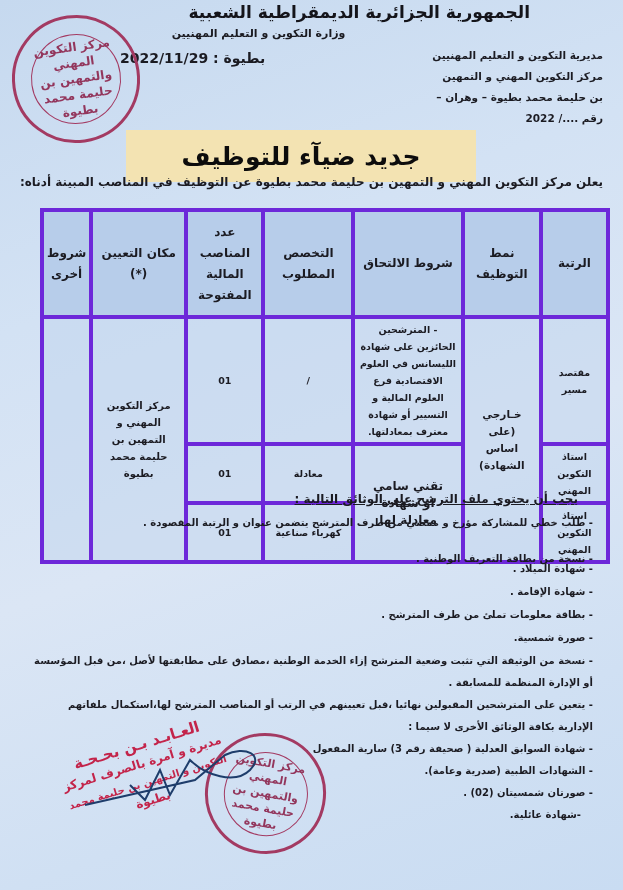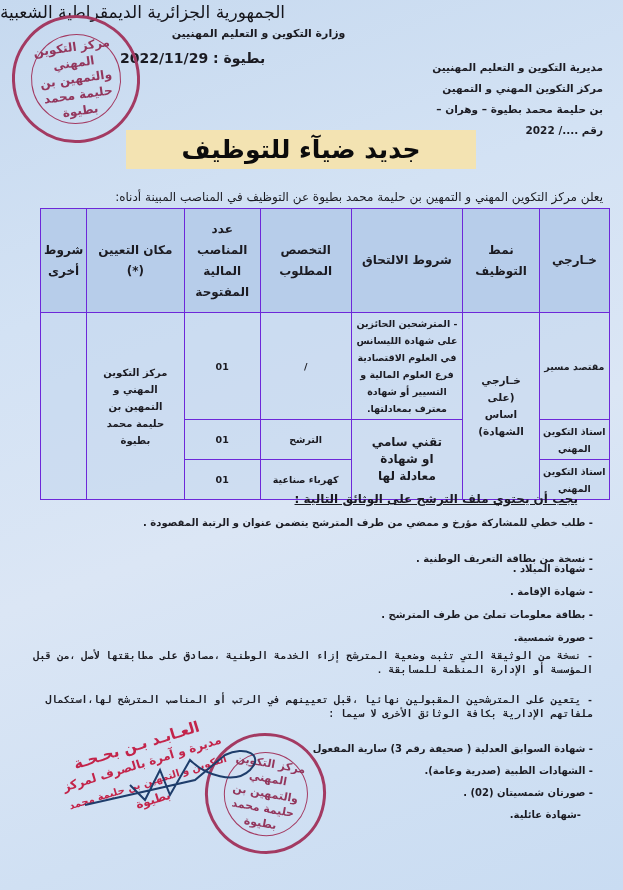--- a/index.html
+++ b/index.html
@@ -3,52 +3,52 @@
   <meta charset="utf-8">
   <style>
     html, body { margin: 0; padding: 0; }
     body {
       width: 623px; height: 890px; overflow: hidden; position: relative;
       background: linear-gradient(160deg, #c6d9ef 0%, #d3e2f4 30%, #dbe6f5 55%, #d0e0f3 80%, #c9dcf2 100%);
       font-family: "DejaVu Sans", sans-serif; color: #1b1b22;
     }
     .abs { position: absolute; }
 
-    #rep-title { top: 2px; left: 0; width: 530px; font-size: 17px; font-weight: normal; text-align: left; color: #14141a; }
+    #rep-title { top: 2px; left: 0; width: 530px; font-size: 17px; font-weight: bold; text-align: right; color: #14141a; }
     #ministry { top: 27px; left: 0; width: 517px; font-size: 11px; font-weight: bold; text-align: center; color: #1a1a20; }
-    .hdr-right { right: 20px; font-size: 10.5px; font-weight: bold; text-align: right; white-space: nowrap; margin-top: 12px; }
+    .hdr-right { right: 20px; font-size: 10.5px; font-weight: bold; text-align: right; white-space: nowrap; }
     #date-line { top: 50px; left: 120px; font-size: 14px; font-weight: bold; white-space: nowrap; direction: rtl; }
 
     #banner {
-      top: 130px; left: 126px; width: 350px; height: 39px;
+      top: 130px; left: 126px; width: 350px; height: 52px;
       background: #f3e3b2; display: flex; align-items: center; justify-content: center;
       font-size: 25px; font-weight: bold; color: #0c0c0c;
     }
-    #announce { top: 175px; right: 20px; width: 600px; font-size: 12px; font-weight: normal; text-align: right; white-space: nowrap; margin-top: 15px; }
+    #announce { top: 175px; right: 20px; width: 600px; font-size: 12px; font-weight: bold; text-align: right; white-space: nowrap; }
 
     
     #jobs-table {
       position: absolute; top: 208px; left: 40px; width: 570px;
       border-collapse: collapse; direction: rtl; font-weight: bold;
       border: 1.5px solid #222;
     }
-    #jobs-table th, #jobs-table td { border: 1px solid #6d28d9; text-align: center; vertical-align: middle; padding: 2px 3px; }
+    #jobs-table th, #jobs-table td { border: 4px solid #6d28d9; text-align: center; vertical-align: middle; padding: 2px 3px; }
     #jobs-table th { background: #b7cdea; font-size: 12px; line-height: 21px; height: 99px; }
     #jobs-table td { font-size: 9.5px; line-height: 17px; background: rgba(190,210,238,0.45); }
     .col-rank { width: 70px; }
     .col-mode { width: 73px; }
     .col-cond { width: 120px; }
     .col-spec { width: 95px; }
     .col-count { width: 75px; }
     .col-place { width: 106px; }
     .col-other { width: 31px; }
 
     #docs-title { top: 492px; right: 45px; font-size: 12px; font-weight: bold; text-decoration: underline; }
     .doc-item { right: 30px; font-size: 10px; font-weight: bold; text-align: right; white-space: nowrap; line-height: 22px; }
-    .doc-wrap { white-space: normal; width: 560px; line-height: 14px; font-family: Liberation Mono, monospace; }
+    .doc-wrap { white-space: normal; width: 560px; line-height: 22px; }
 
     
     .stamp { border-radius: 50%; border: 3px solid #a33a62; color: #93365c; display: flex; align-items: center; justify-content: center; text-align: center; font-weight: bold; }
     .stamp-inner { border-radius: 50%; border: 1.5px solid #a33a62; display: flex; align-items: center; justify-content: center; font-size: 12px; line-height: 16px; }
     #sig-text { top: 735px; left: 55px; width: 180px; font-size: 12px; font-weight: bold; color: #c3244a; transform: rotate(-17deg); line-height: 19px; text-align: center; }
     #sig-scribble { top: 745px; left: 75px; }
   </style>
 </head>
 <body>
 
@@ -66,21 +66,21 @@
   <div class="stamp-inner" style="width:88px; height:88px;">مركز التكوين المهني والتمهين بن حليمة محمد بطيوة</div>
 </div>
 
 <div id="banner" class="abs">جديد ضيآء للتوظيف</div>
 
 <div id="announce" class="abs">يعلن مركز التكوين المهني و التمهين بن حليمة محمد بطيوة عن التوظيف في المناصب المبينة أدناه:</div>
 
 <table id="jobs-table">
   <thead>
     <tr>
-      <th class="col-rank">خـارجي</th>
+      <th class="col-rank">الرتبة</th>
       <th class="col-mode">نمط التوظيف</th>
       <th class="col-cond">شروط الالتحاق</th>
       <th class="col-spec">التخصص المطلوب</th>
       <th class="col-count">عدد المناصب المالية المفتوحة</th>
       <th class="col-place">مكان التعيين (*)</th>
       <th class="col-other">شروط أخرى</th>
     </tr>
   </thead>
   <tbody>
     <tr style="height:95px">
@@ -88,21 +88,21 @@
       <td rowspan="3" style="font-size:10.5px; padding: 8px 10px;">خـارجي (على اساس الشهادة)</td>
       <td style="font-size:9.5px;text-align:center;">- المترشحين الحائزين على شهادة الليسانس في العلوم الاقتصادية فرع العلوم المالية و التسيير أو شهادة معترف بمعادلتها.</td>
       <td>/</td>
       <td>01</td>
       <td rowspan="3" style="font-size:10px; padding: 16px 8px;">مركز التكوين المهني و التمهين بن حليمة محمد بطيوة</td>
       <td rowspan="3"></td>
     </tr>
     <tr style="height:40px">
       <td>استاذ التكوين المهني</td>
       <td rowspan="2" style="font-size:12px; padding:0 16px;">تقني سامي او شهادة معادلة لها</td>
-      <td>الترشح</td>
+      <td>معادلة</td>
       <td>01</td>
     </tr>
     <tr style="height:40px">
       <td>استاذ التكوين المهني</td>
       <td>كهرباء صناعية</td>
       <td>01</td>
     </tr>
   </tbody>
 </table>
 

